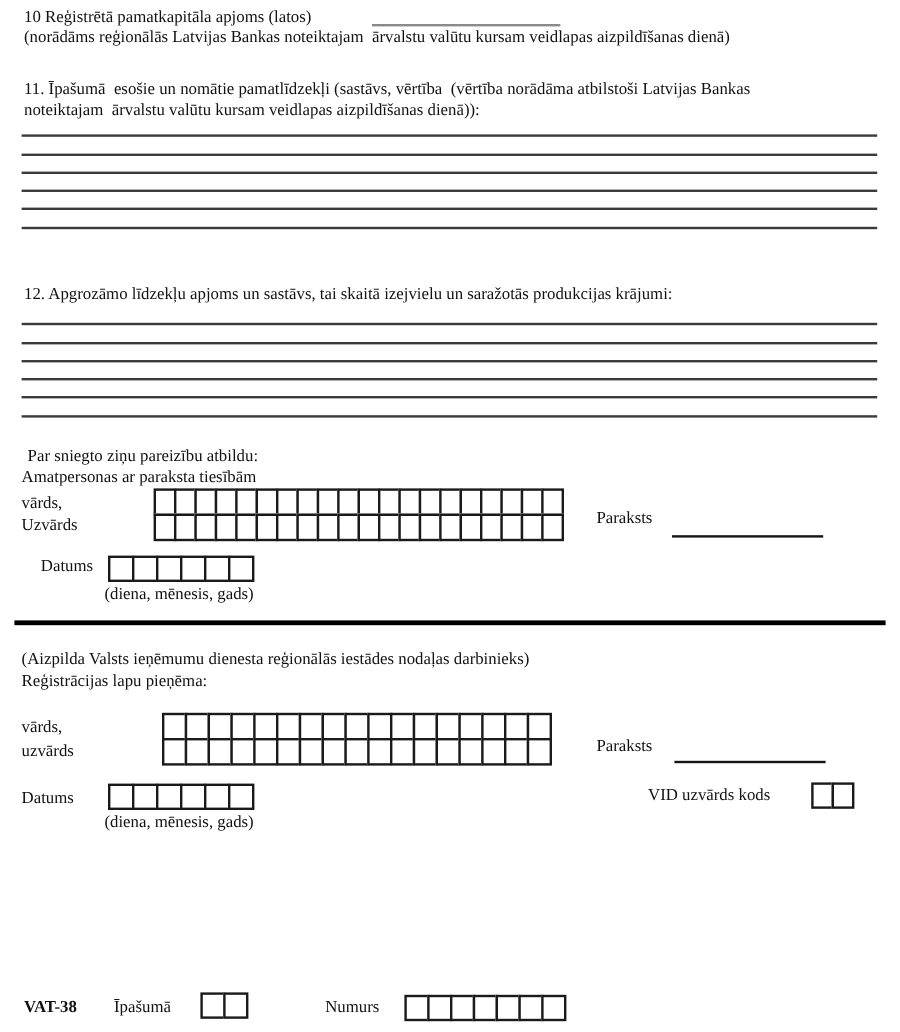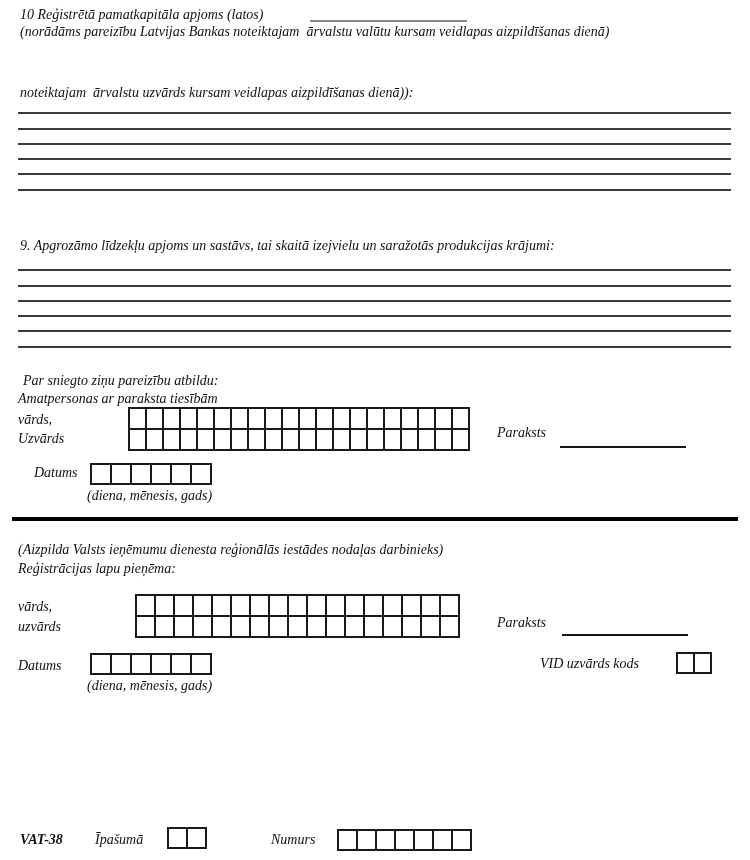--- a/index.html
+++ b/index.html
@@ -6,21 +6,20 @@
   html, body { background: #ffffff; }
   .page {
     position: relative;
     width: 750px;
     height: 860px;
     background: #ffffff;
     font-family: "Liberation Serif", serif;
     font-size: 14px;
     color: #111111;
     overflow: hidden;
-    font-style: italic;
   }
   .txt { position: absolute; white-space: pre; line-height: 17px; }
   .bold { font-weight: bold; }
   .hline { position: absolute; border-top: 2px solid #151515; height: 0; }
   .gray { border-top-color: #8a8a8a; }
   .rules { position: absolute; }
   .rule { height: 15.3px; border-bottom: 2px solid #3b3b3b; }
   .divider { position: absolute; background: #000000; }
   .grid { position: absolute; }
   .cell-row { display: flex; }
@@ -34,33 +33,34 @@
   }
   .cell + .cell { margin-left: -2px; }
 </style>
 </head>
 <body>
 
 <div class="page">
 
   <div class="txt" style="left:20px;top:6px">10 Reģistrētā pamatkapitāla apjoms (latos)</div>
   <div class="hline gray" style="left:310px;top:20px;width:157px"></div>
-  <div class="txt" style="left:20px;top:23px">(norādāms pareizību Latvijas Bankas noteiktajam  ārvalstu valūtu kursam veidlapas aizpildīšanas dienā)</div>
-
-  <div class="txt" style="left:20px;top:84px">noteiktajam  ārvalstu uzvārds kursam veidlapas aizpildīšanas dienā)):</div>
+  <div class="txt" style="left:20px;top:23px">(norādāms reģionālās Latvijas Bankas noteiktajam  ārvalstu valūtu kursam veidlapas aizpildīšanas dienā)</div>
+
+  <div class="txt" style="left:20px;top:66px">11. Īpašumā  esošie un nomātie pamatlīdzekļi (sastāvs, vērtība  (vērtība norādāma atbilstoši Latvijas Bankas</div>
+  <div class="txt" style="left:20px;top:84px">noteiktajam  ārvalstu valūtu kursam veidlapas aizpildīšanas dienā)):</div>
   <div class="rules" style="left:18px;top:99px;width:713px">
       <div class="rule"></div>
       <div class="rule"></div>
       <div class="rule"></div>
       <div class="rule"></div>
       <div class="rule"></div>
       <div class="rule"></div>
     </div>
 
-  <div class="txt" style="left:20px;top:237px">9. Apgrozāmo līdzekļu apjoms un sastāvs, tai skaitā izejvielu un saražotās produkcijas krājumi:</div>
+  <div class="txt" style="left:20px;top:237px">12. Apgrozāmo līdzekļu apjoms un sastāvs, tai skaitā izejvielu un saražotās produkcijas krājumi:</div>
   <div class="rules" style="left:18px;top:256px;width:713px">
       <div class="rule"></div>
       <div class="rule"></div>
       <div class="rule"></div>
       <div class="rule"></div>
       <div class="rule"></div>
       <div class="rule"></div>
     </div>
 
   <div class="txt" style="left:23px;top:372px">Par sniegto ziņu pareizību atbildu:</div>

